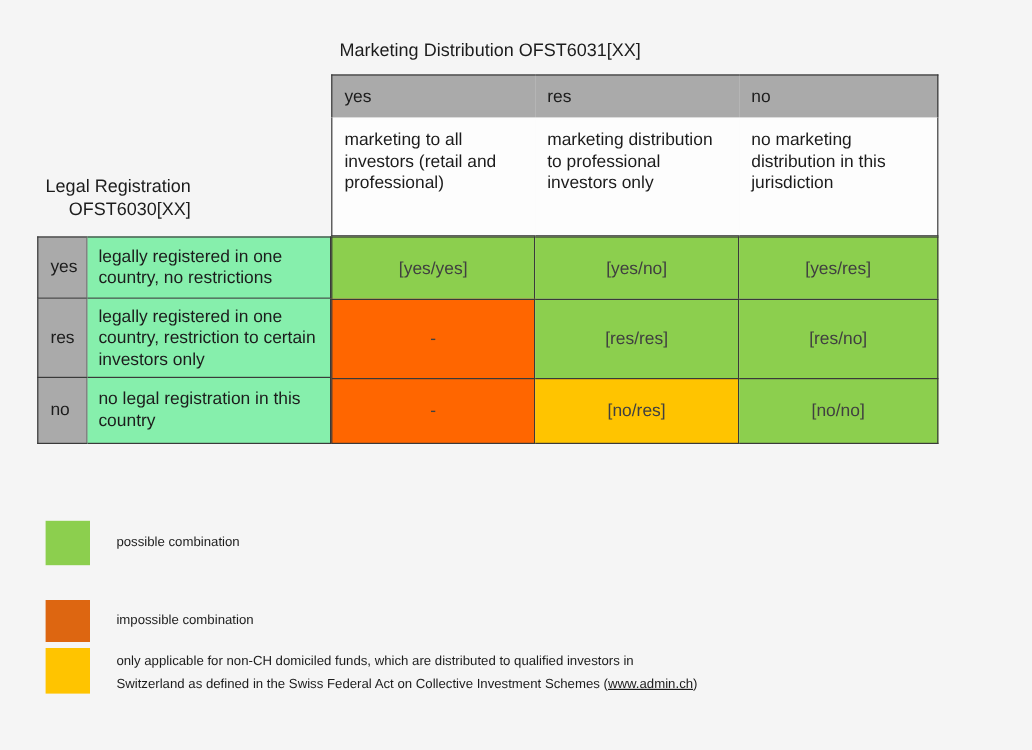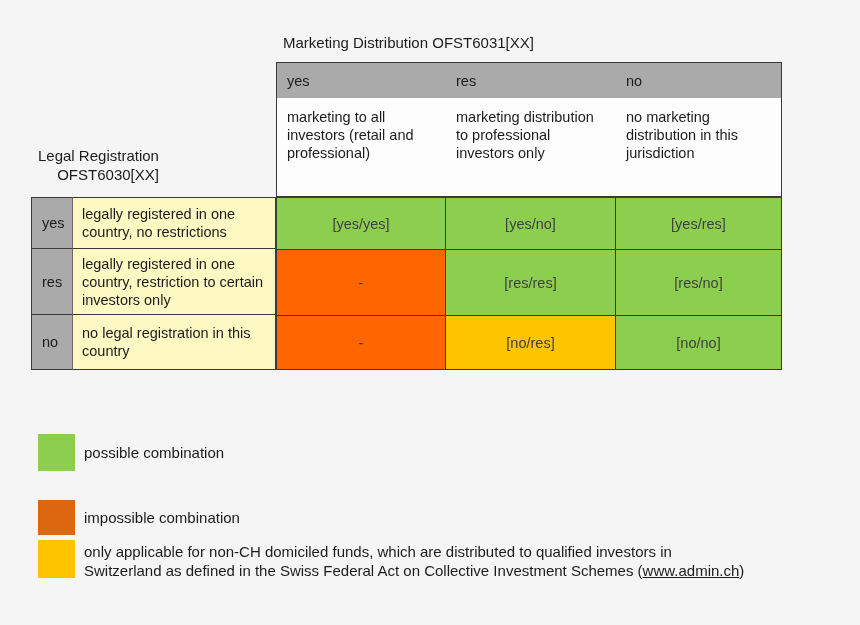--- a/index.html
+++ b/index.html
@@ -97,21 +97,21 @@
     border-right: 1px solid #6a6a6a;
     display: flex;
     align-items: center;
     padding-left: 10px;
     color: #1c1c1c;
   }
   .rowkey.notfirst { border-top: none; }
 
   
   .rowdesc {
-    background: #fef9c3;
+    background: #86efac;
     border: 1.5px solid #3a3a3a;
     border-left: none;
     border-right: 1.5px solid #3a3a3a;
     display: flex;
     align-items: center;
     padding: 0 10px 0 9px;
     color: #1c1c1c;
   }
   .rowdesc.notfirst { border-top: none; }
 
@@ -147,22 +147,22 @@
 
   .swatch {
     width: 37px;
     flex: 0 0 37px;
   }
   .sw-green  { height: 37px; background: #8ccf4e; }
   .sw-orange { height: 35px; background: #dd6611; }
   .sw-yellow { height: 38px; background: #ffc400; }
 
   .legend-text {
-    margin-left: 9px;
-    font-size: 15px;
+    margin-left: 22px;
+    font-size: 11px;
     line-height: 19px;
     color: #1c1c1c;
     white-space: pre-line;
   }
   .legend-row.r1 .legend-text { padding-top: 9px; }
   .legend-row.r2 .legend-text { padding-top: 8px; }
   .legend-row.r3 .legend-text { padding-top: 2px; }
 
   .legend-text .link {
     text-decoration: underline;

